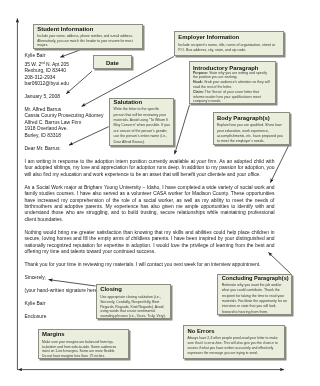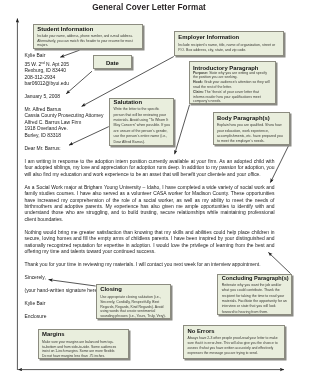--- a/index.html
+++ b/index.html
@@ -50,21 +50,20 @@
   #c-closing{padding-top:1.8px;} #c-closing h3{margin-bottom:1.9px;}
   #c-margins p{font-size:3.4px;line-height:4.6px;}
   #c-margins{padding-top:1.8px;padding-right:11.0px;} #c-margins h3{margin-bottom:1.9px;}
   #c-noerrors p{font-size:3.4px;line-height:4.75px;}
   #c-noerrors{padding-top:1.8px;} #c-noerrors h3{margin-bottom:1.9px;}
 </style>
 </head>
 <body>
 
 <div class="page">
-  <div id="title" class="abs">General Cover Letter Format</div>
 
   <div class="letter">
     <div class="blk">
       <div>Kylie Bair</div>
       <div>35 W. 2<sup>nd</sup> N. Apt 205</div>
       <div>Rexburg, ID 83440</div>
       <div>208-312-2934</div>
       <div>bar06012@byui.edu</div>
     </div>
     <div class="gap"></div>

